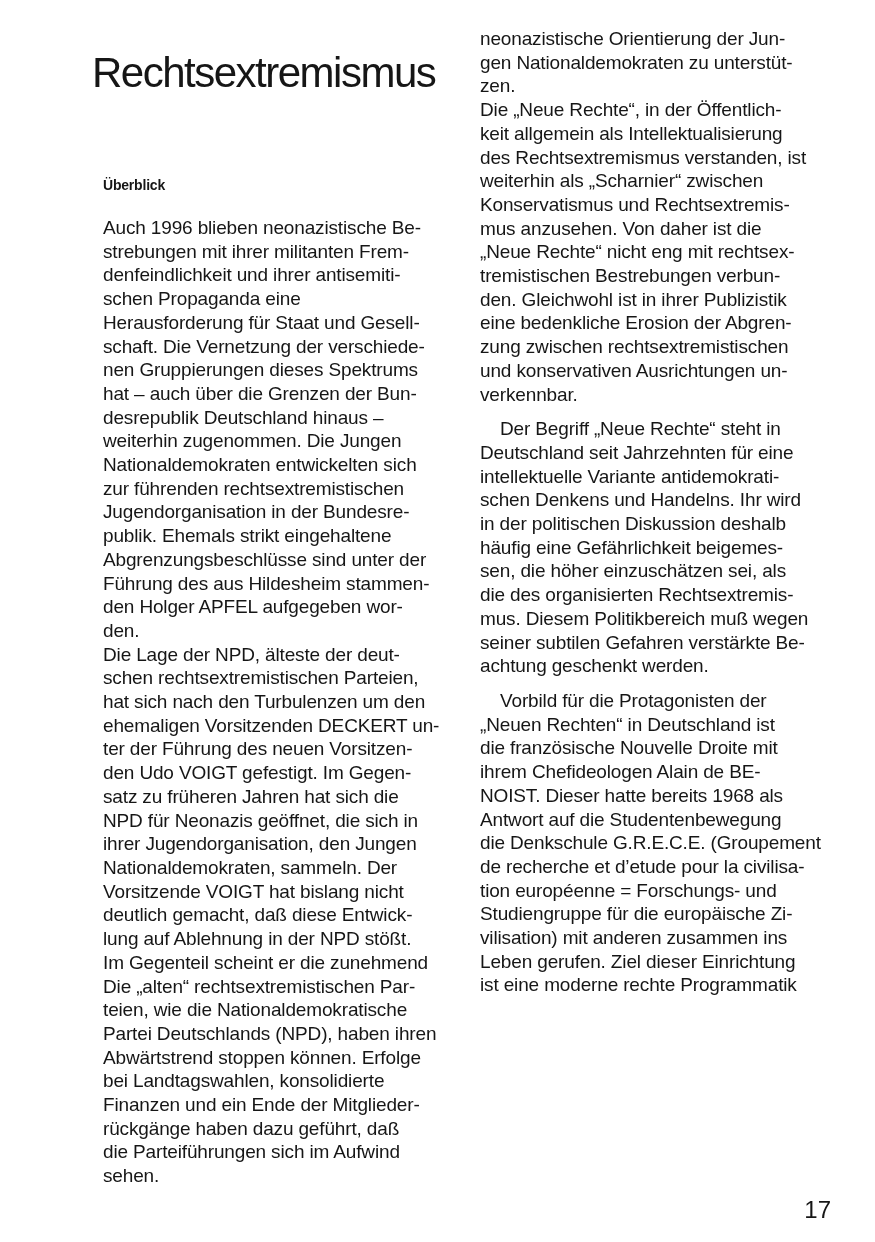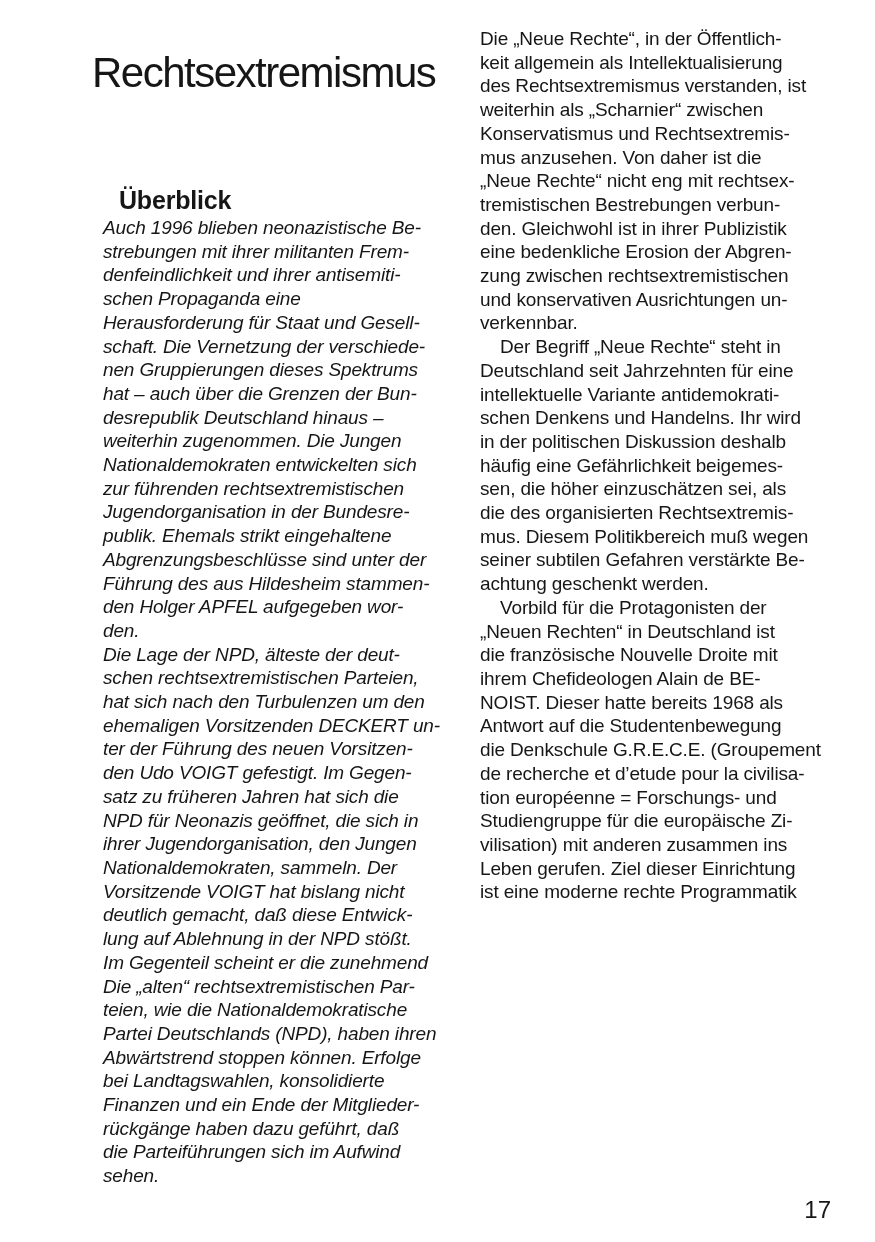--- a/index.html
+++ b/index.html
@@ -23,51 +23,51 @@
     left: 92px;
     top: 22px;
     font-size: 42px;
     font-weight: normal;
     letter-spacing: -1.5px;
     line-height: 1.1;
     white-space: nowrap;
   }
   .section-heading {
     position: absolute;
-    left: 119px;
+    left: 103px;
     top: 165px;
-    font-size: 25px;
+    font-size: 14px;
     font-weight: bold;
     letter-spacing: -0.2px;
   }
   .column {
     position: absolute;
   }
   .column-left {
     left: 103px;
     top: 216px;
     width: 356px;
-    font-style: italic;
   }
   .column-right {
     left: 480px;
     top: 27px;
     width: 376px;
   }
   p.body-par {
     margin: 0;
     padding: 0;
     font-size: 19px;
     line-height: 23.7px;
     letter-spacing: -0.15px;
     white-space: pre-line;
     text-align: left;
   }
   p.body-par.first-line-indent {
     text-indent: 20px;
+    margin-top: 11px;
   }
   .page-number {
     position: absolute;
     right: 44px;
     top: 1196px;
     font-size: 24px;
     letter-spacing: 0;
   }
 </style>
 </head>
@@ -117,20 +117,23 @@
 Partei Deutschlands (NPD), haben ihren
 Abwärtstrend stoppen können. Erfolge
 bei Landtagswahlen, konsolidierte
 Finanzen und ein Ende der Mitglieder-
 rückgänge haben dazu geführt, daß
 die Parteiführungen sich im Aufwind
 sehen.</p>
   </div>
 
   <div class="column column-right">
+    <p class="body-par">neonazistische Orientierung der Jun-
+gen Nationaldemokraten zu unterstüt-
+zen.</p>
     <p class="body-par">Die „Neue Rechte“, in der Öffentlich-
 keit allgemein als Intellektualisierung
 des Rechtsextremismus verstanden, ist
 weiterhin als „Scharnier“ zwischen
 Konservatismus und Rechtsextremis-
 mus anzusehen. Von daher ist die
 „Neue Rechte“ nicht eng mit rechtsex-
 tremistischen Bestrebungen verbun-
 den. Gleichwohl ist in ihrer Publizistik
 eine bedenkliche Erosion der  Abgren-

